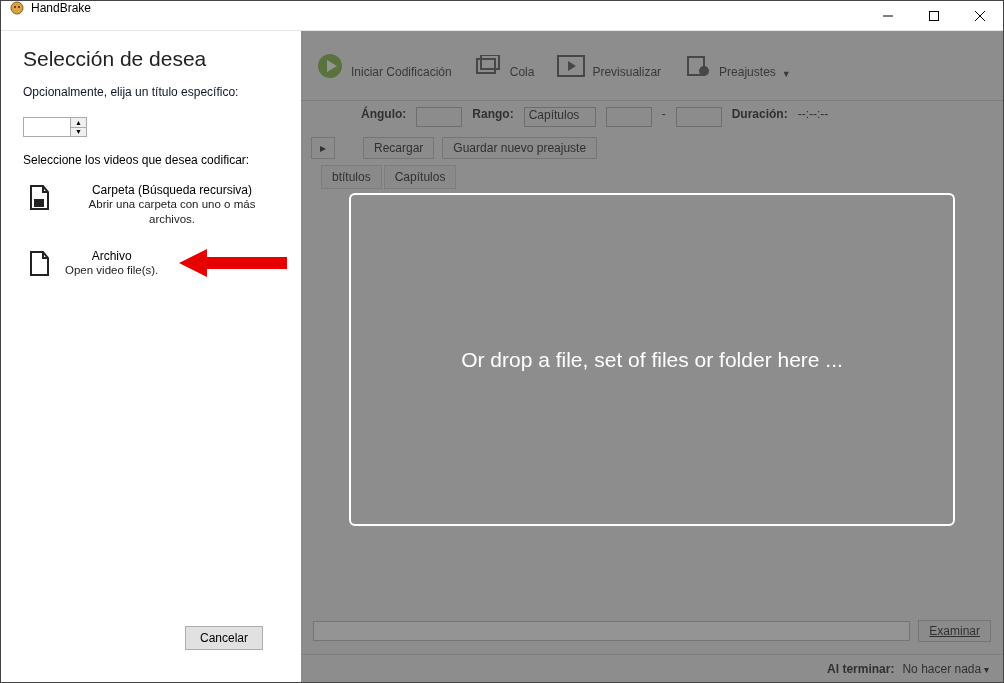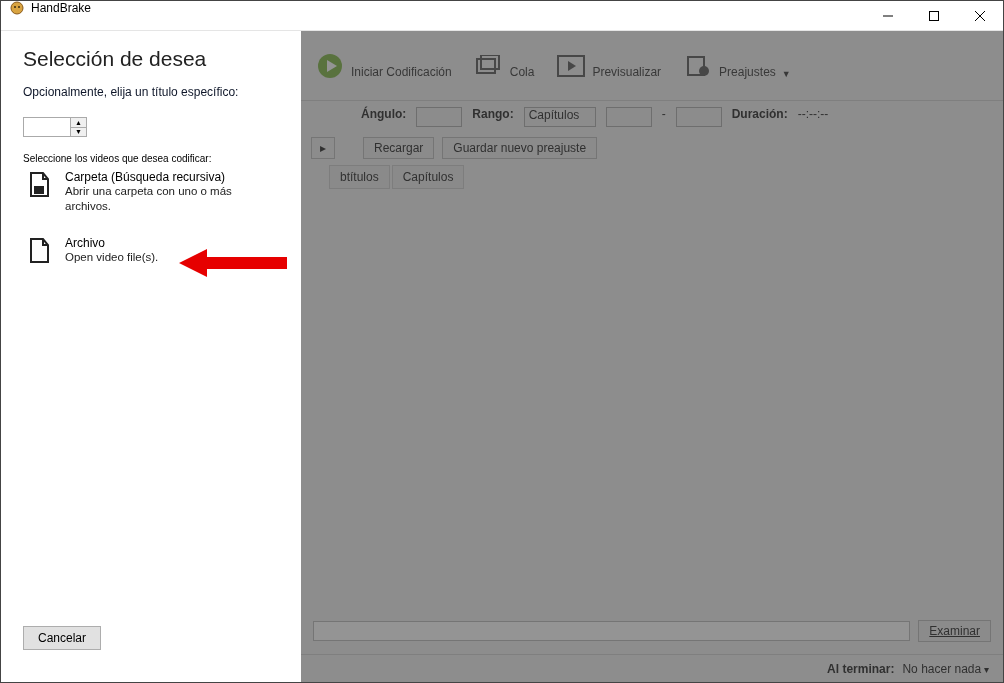--- a/index.html
+++ b/index.html
@@ -70,38 +70,39 @@
     display: flex; flex-direction: column;
     border: 1px solid #aaa; border-left: none;
     height: 20px; width: 16px;
   }
   .spinner .spin-btns div {
     flex: 1; display: flex; align-items: center; justify-content: center;
     font-size: 7px; line-height: 1; background: #f0f0f0;
   }
   .spinner .spin-btns div:first-child { border-bottom: 1px solid #aaa; }
 
-  .select-label { font-size: 10px; margin-bottom: 0; }
+  .select-label { font-size: 12px; margin-bottom: 10px; }
 
   .source-option {
     display: flex; align-items: flex-start;
     padding: 6px 4px; cursor: pointer;
     margin-bottom: 10px;
     position: relative;
+    text-align: center;
   }
   .source-option .icon {
     width: 26px; height: 30px; margin-right: 12px; flex-shrink: 0;
     display: flex; align-items: center; justify-content: center;
   }
   .source-option .text .t1 { font-size: 12px; color: #000; }
   .source-option .text .t2 { font-size: 11.5px; color: #222; line-height: 1.3; }
 
   .left-footer {
     margin-top: auto;
-    display: flex; flex-direction: row; align-items: center;
+    display: flex; flex-direction: column; align-items: center;
   }
   .cancel-btn {
     align-self: flex-end;
     padding: 4px 14px;
     border: 1px solid #adadad;
     background: #e1e1e1;
     font-size: 12px;
     margin-bottom: 18px;
     margin-right: 20px;
   }
@@ -178,21 +179,21 @@
     width: 24px; height: 22px;
     border: 1px solid #bbb; background: #eee;
     display:flex;align-items:center;justify-content:center;
   }
   .preset-row .pbtn {
     border: 1px solid #bbb; background: #eaeaea;
     padding: 3px 10px; font-size: 12px;
   }
 
   .tabs-row {
-    display: flex; gap: 2px; padding: 2px 10px 0 28px;
+    display: flex; gap: 2px; padding: 2px 10px 0 20px;
     font-size: 12px;
   }
   .tabs-row .tab {
     padding: 4px 10px;
     background: #e8e8e8;
     border: 1px solid #ccc;
   }
 
   .bottom-row {
     position: absolute;
@@ -400,15 +401,18 @@
 
       <div class="status-row">
         <span class="b">Al terminar:</span>
         <span class="dd">No hacer nada</span>
       </div>
 
     </div>
 
     <div class="dim-overlay"></div>
 
+    <div class="drop-zone">
+      <div class="msg">Or drop a file, set of files or folder here ...</div>
+    </div>
   </div>
 
 </div>
 
 </body></html>

